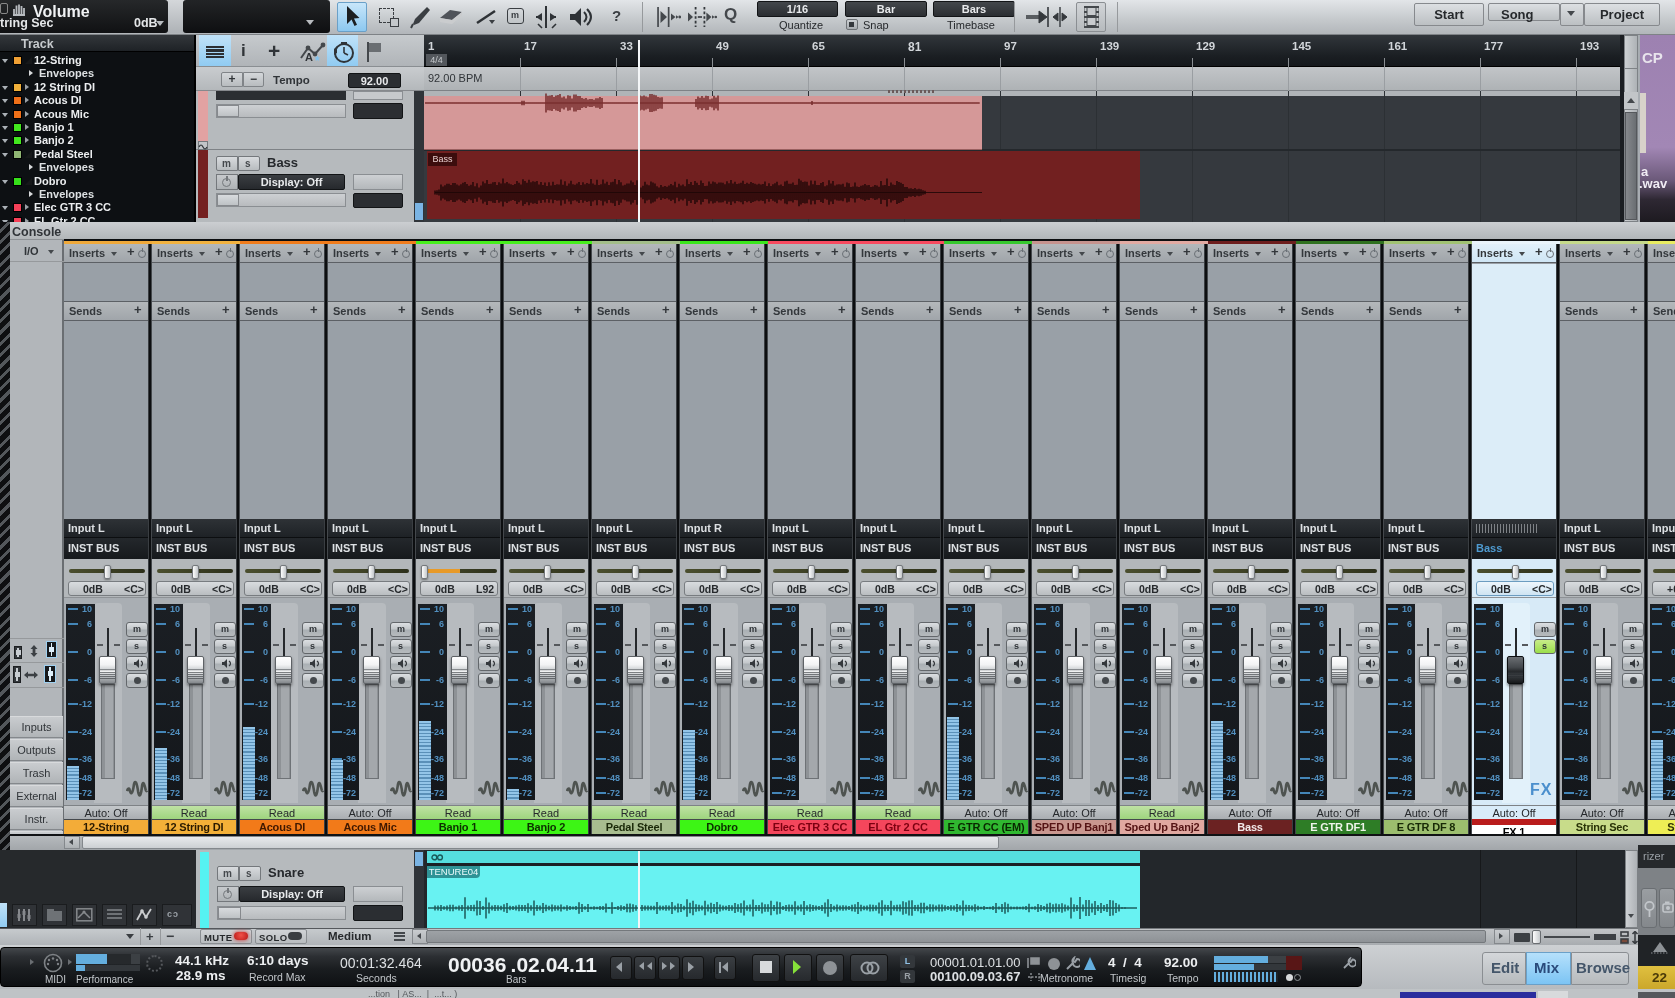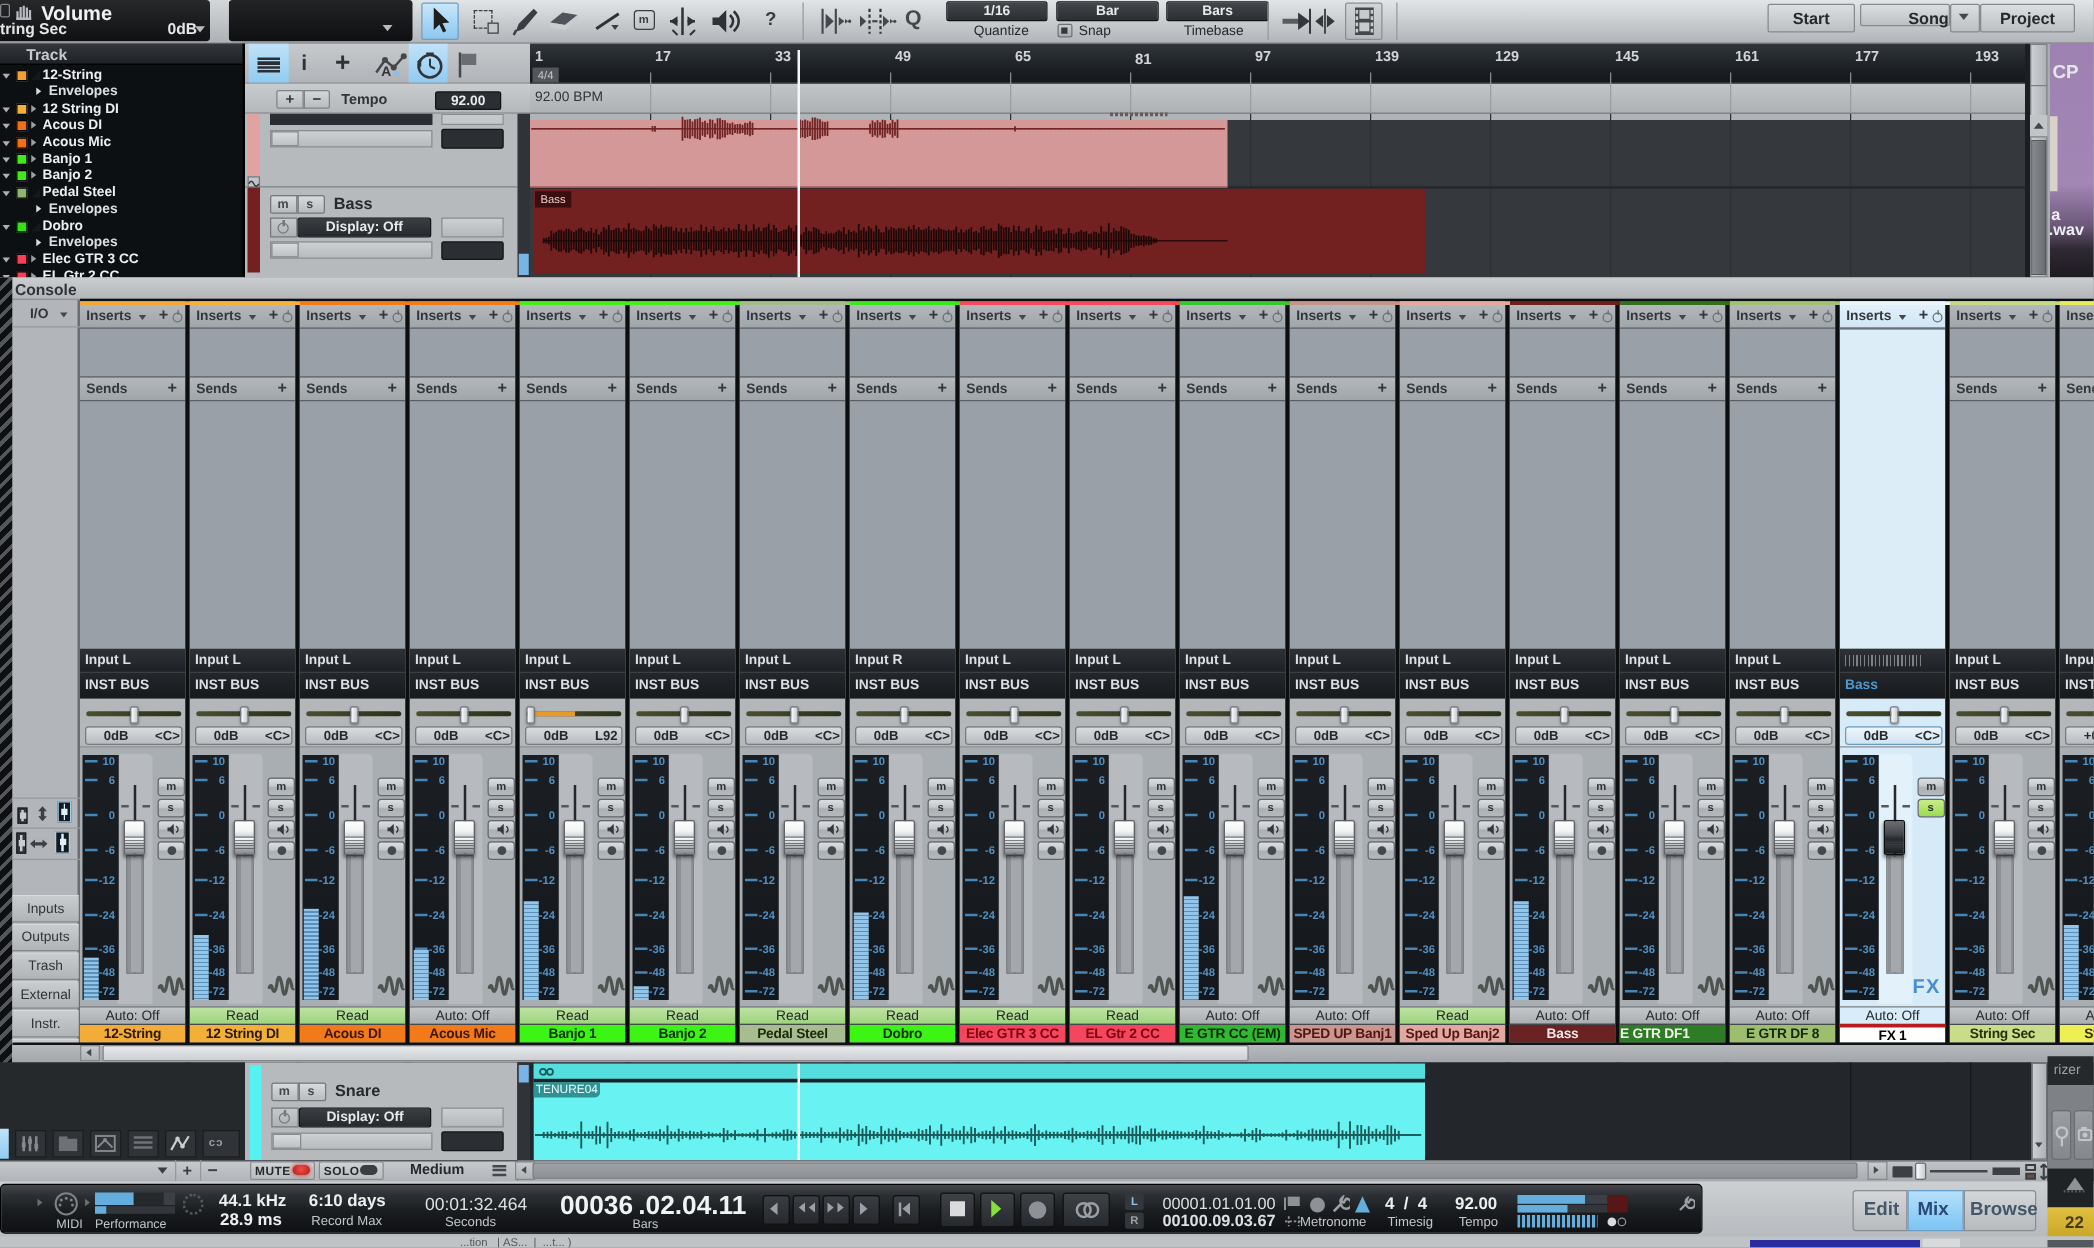--- a/index.html
+++ b/index.html
@@ -105,21 +105,21 @@
         <rect x="1.5" y="13" width="2" height="3"></rect>
         <rect x="1.5" y="18" width="2" height="3"></rect>
         <rect x="13.5" y="3" width="2" height="3"></rect>
         <rect x="13.5" y="8" width="2" height="3"></rect>
         <rect x="13.5" y="13" width="2" height="3"></rect>
         <rect x="13.5" y="18" width="2" height="3"></rect>
       </g>
     </svg>
     <div class="ab" style="left:1117px;top:2px;width:1px;height:30px;background:#96999c;"></div>
     <div class="ab" style="left:1414px;top:3px;width:70px;height:23px;background:linear-gradient(180deg,#dcdfe2,#bcc0c3);border:1px solid #86898d;border-radius:2px;color:#26292c;font-weight:bold;font-size:13px;text-align:center;line-height:22px;">Start</div>
-    <div class="ab" style="left:1488px;top:3px;width:72px;height:18px;background:linear-gradient(180deg,#dcdfe2,#bcc0c3);border:1px solid #86898d;border-radius:2px;color:#26292c;font-weight:bold;font-size:13px;text-align:right;line-height:22px;">Song</div>
+    <div class="ab" style="left:1488px;top:3px;width:72px;height:18px;background:linear-gradient(180deg,#dcdfe2,#bcc0c3);border:1px solid #86898d;border-radius:2px;color:#26292c;font-weight:bold;font-size:13px;text-align:left;line-height:22px;padding-left:12px;">Song</div>
     <div class="ab" style="left:1584px;top:3px;width:76px;height:23px;background:linear-gradient(180deg,#dcdfe2,#bcc0c3);border:1px solid #86898d;border-radius:2px;color:#26292c;font-weight:bold;font-size:13px;text-align:center;line-height:22px;">Project</div>
     <div class="ab" style="left:1560px;top:3px;width:24px;height:23px;background:linear-gradient(180deg,#dcdfe2,#bcc0c3);border:1px solid #86898d;border-radius:2px;"></div>
     <div style="position:absolute;left:1567px;top:11px;width:0;height:0;border-left:4px solid transparent;border-right:4px solid transparent;border-top:5px solid #44484c;"></div>
     <div class="ab" style="left:1640px;top:35px;width:35px;height:187px;background:linear-gradient(180deg,#9d81b1 0%,#a287b5 60%,#6a5878 78%,#2e2833 88%,#1d1a20 100%);"></div>
     <div class="txt" style="left:1642px;top:49px;font-size:15px;font-weight:bold;color:#e8e4ec;">CP</div>
     <div class="ab" style="left:1640px;top:93px;width:6px;height:60px;background:#d8d2ca;"></div>
     <div class="txt" style="left:1641px;top:164px;font-size:13px;font-weight:bold;color:#f0ecf4;">a</div>
     <div class="txt" style="left:1639px;top:176px;font-size:13px;font-weight:bold;color:#f0ecf4;">.wav</div>
     <div class="ab" style="left:1620px;top:35px;width:4px;height:187px;background:#1b1e22;"></div>
     <div class="ab" style="left:1624px;top:35px;width:14px;height:187px;background:linear-gradient(90deg,#cdd0d3,#aeb2b6);border:1px solid #7e8286;"></div>
@@ -1367,21 +1367,21 @@
       <svg class="ab" style="left:69px;top:419px;" width="10" height="9">
         <path d="M1 3 h2 l3 -3 v9 l-3 -3 h-2 Z" fill="#34383c"></path>
         <path d="M8 2 q3 2.5 0 5" stroke="#34383c" stroke-width="1.2" fill="none"></path>
       </svg>
       <div class="ab" style="left:62px;top:433px;width:22px;height:15px;background:linear-gradient(180deg,#dcdfe2 0%,#c4c8cb 45%,#aab0b4 55%,#b6babd 100%);border:1px solid #63676b;border-radius:3px;"></div>
       <div class="ab" style="left:70px;top:437px;width:7px;height:7px;border-radius:50%;background:#44484c;"></div>
       <svg class="ab" style="left:62px;top:540px;" width="22" height="18" viewBox="0 0 22 18">
         <path d="M1 11 Q2.2 7.5 3.4 9 Q4.4 13.5 5.6 13 Q7 12 8 4 Q8.8 1 10 2.5 Q11.2 5 12.2 12 Q13 16.5 14.2 15 Q15.4 12.5 16.2 5 Q16.8 2 18 4 Q19 6.5 19.6 9.5 Q20.4 12 21 10.5" stroke="#4e5350" stroke-width="2.6" fill="none"></path>
       </svg>
       <div class="ab" style="left:0;top:565px;width:84px;height:14px;background:linear-gradient(180deg,#c3c7ca,#aaaeb2);border-top:1px solid #7e8286;color:#26292c;font-size:11px;text-align:center;line-height:14px;">Auto: Off</div>
-      <div class="ab" style="left:0;top:579px;width:84px;height:15px;background:#2e7d26;border-top:1px solid #45494d;color:#eef4ea;font-size:11px;font-weight:bold;line-height:15.5px;letter-spacing:-0.2px;">E GTR DF1</div>
+      <div class="ab" style="left:0;top:579px;width:84px;height:15px;background:#2e7d26;border-top:1px solid #45494d;color:#eef4ea;font-size:11px;font-weight:bold;text-align:center;line-height:15.5px;letter-spacing:-0.2px;">E GTR DF1</div>
     </div>
     <div class="ab" style="left:1380px;top:240px;width:4px;height:610px;background:linear-gradient(90deg,#3a3e42 0 1px,#0c0e10 1px 3px,#44484c 3px 4px);"></div>
     <div class="ab" style="left:1384px;top:240px;width:84px;height:610px;overflow:hidden;">
       <div class="ab" style="left:0;top:0;width:84px;height:4px;background:#a1c272;"></div>
       <div class="ab" style="left:0;top:4px;width:84px;height:19px;background:linear-gradient(180deg,#b4b8bb,#a0a5aa);border-bottom:1px solid #5c6065;"></div>
       <div class="txt" style="left:5px;top:7px;font-size:11px;font-weight:bold;color:#33373b;">Inserts</div>
       <div style="position:absolute;left:47px;top:12px;width:0;height:0;border-left:3.5px solid transparent;border-right:3.5px solid transparent;border-top:4.5px solid #44484c;"></div>
       <div class="txt" style="left:63px;top:4px;font-size:13px;font-weight:bold;color:#33373b;">+</div>
       <div style="position:absolute;left:74px;top:10px;width:8px;height:8px;border:1.4px solid #6a7076;border-radius:50%;"></div>
       <div style="position:absolute;left:77.5px;top:8px;width:1.6px;height:4px;background:#6a7076;"></div>
@@ -1490,21 +1490,21 @@
       <div class="ab" style="left:50px;top:404px;width:6px;height:2px;background:#55585c;"></div>
       <div class="ab" style="left:37px;top:444px;width:14px;height:95px;background:linear-gradient(90deg,#8e9296 0 3px,#a4a8ac 3px 11px,#8e9296 11px 14px);border:1px solid #6e7276;"></div>
       <div class="ab" style="left:35px;top:416px;width:17px;height:28px;background:linear-gradient(180deg,#6a6e72 0%,#44484c 40%,#26292c 55%,#3a3e42 70%,#17191b 100%);border:1px solid #0c0e10;border-radius:2px;box-shadow:0 2px 3px rgba(0,0,0,.45);"></div>
       <div class="ab" style="left:36px;top:432px;width:15px;height:8px;background:repeating-linear-gradient(180deg,rgba(40,44,48,.55) 0 1px,transparent 1px 2px);"></div>
       <div class="ab" style="left:62px;top:382px;width:22px;height:15px;background:linear-gradient(180deg,#dcdfe2 0%,#c4c8cb 45%,#aab0b4 55%,#b6babd 100%);border:1px solid #63676b;border-radius:3px;"></div>
       <div class="txt" style="left:69px;top:384px;font-size:9px;font-weight:bold;color:#303438;">m</div>
       <div class="ab" style="left:62px;top:399px;width:22px;height:15px;background:linear-gradient(180deg,#c8ec8a,#9ade4a);border:1px solid #63676b;border-radius:3px;"></div>
       <div class="txt" style="left:70px;top:401px;font-size:9px;font-weight:bold;color:#303438;">s</div>
       <div class="txt" style="left:58px;top:541px;font-size:16px;font-weight:bold;color:#4a8fcd;letter-spacing:1px;">FX</div>
       <div class="ab" style="left:0;top:565px;width:84px;height:14px;background:#d9ecf9;border-top:1px solid #7e8286;color:#26292c;font-size:11px;text-align:center;line-height:14px;">Auto: Off</div>
-      <div class="ab" style="left:0;top:579px;width:84px;height:15px;background:#ffffff;border-top:3px solid #b91c1c;color:#000000;font-size:11px;font-weight:bold;text-align:center;line-height:15.5px;letter-spacing:-0.2px;">FX 1</div>
+      <div class="ab" style="left:0;top:579px;width:84px;height:15px;background:#ffffff;border-top:6px solid #b91c1c;color:#000000;font-size:11px;font-weight:bold;text-align:center;line-height:15.5px;letter-spacing:-0.2px;">FX 1</div>
     </div>
     <div class="ab" style="left:1556px;top:240px;width:4px;height:610px;background:linear-gradient(90deg,#3a3e42 0 1px,#0c0e10 1px 3px,#44484c 3px 4px);"></div>
     <div class="ab" style="left:1560px;top:240px;width:84px;height:610px;overflow:hidden;">
       <div class="ab" style="left:0;top:0;width:84px;height:4px;background:#c5d98a;"></div>
       <div class="ab" style="left:0;top:4px;width:84px;height:19px;background:linear-gradient(180deg,#b4b8bb,#a0a5aa);border-bottom:1px solid #5c6065;"></div>
       <div class="txt" style="left:5px;top:7px;font-size:11px;font-weight:bold;color:#33373b;">Inserts</div>
       <div style="position:absolute;left:47px;top:12px;width:0;height:0;border-left:3.5px solid transparent;border-right:3.5px solid transparent;border-top:4.5px solid #44484c;"></div>
       <div class="txt" style="left:63px;top:4px;font-size:13px;font-weight:bold;color:#33373b;">+</div>
       <div style="position:absolute;left:74px;top:10px;width:8px;height:8px;border:1.4px solid #6a7076;border-radius:50%;"></div>
       <div style="position:absolute;left:77.5px;top:8px;width:1.6px;height:4px;background:#6a7076;"></div>

